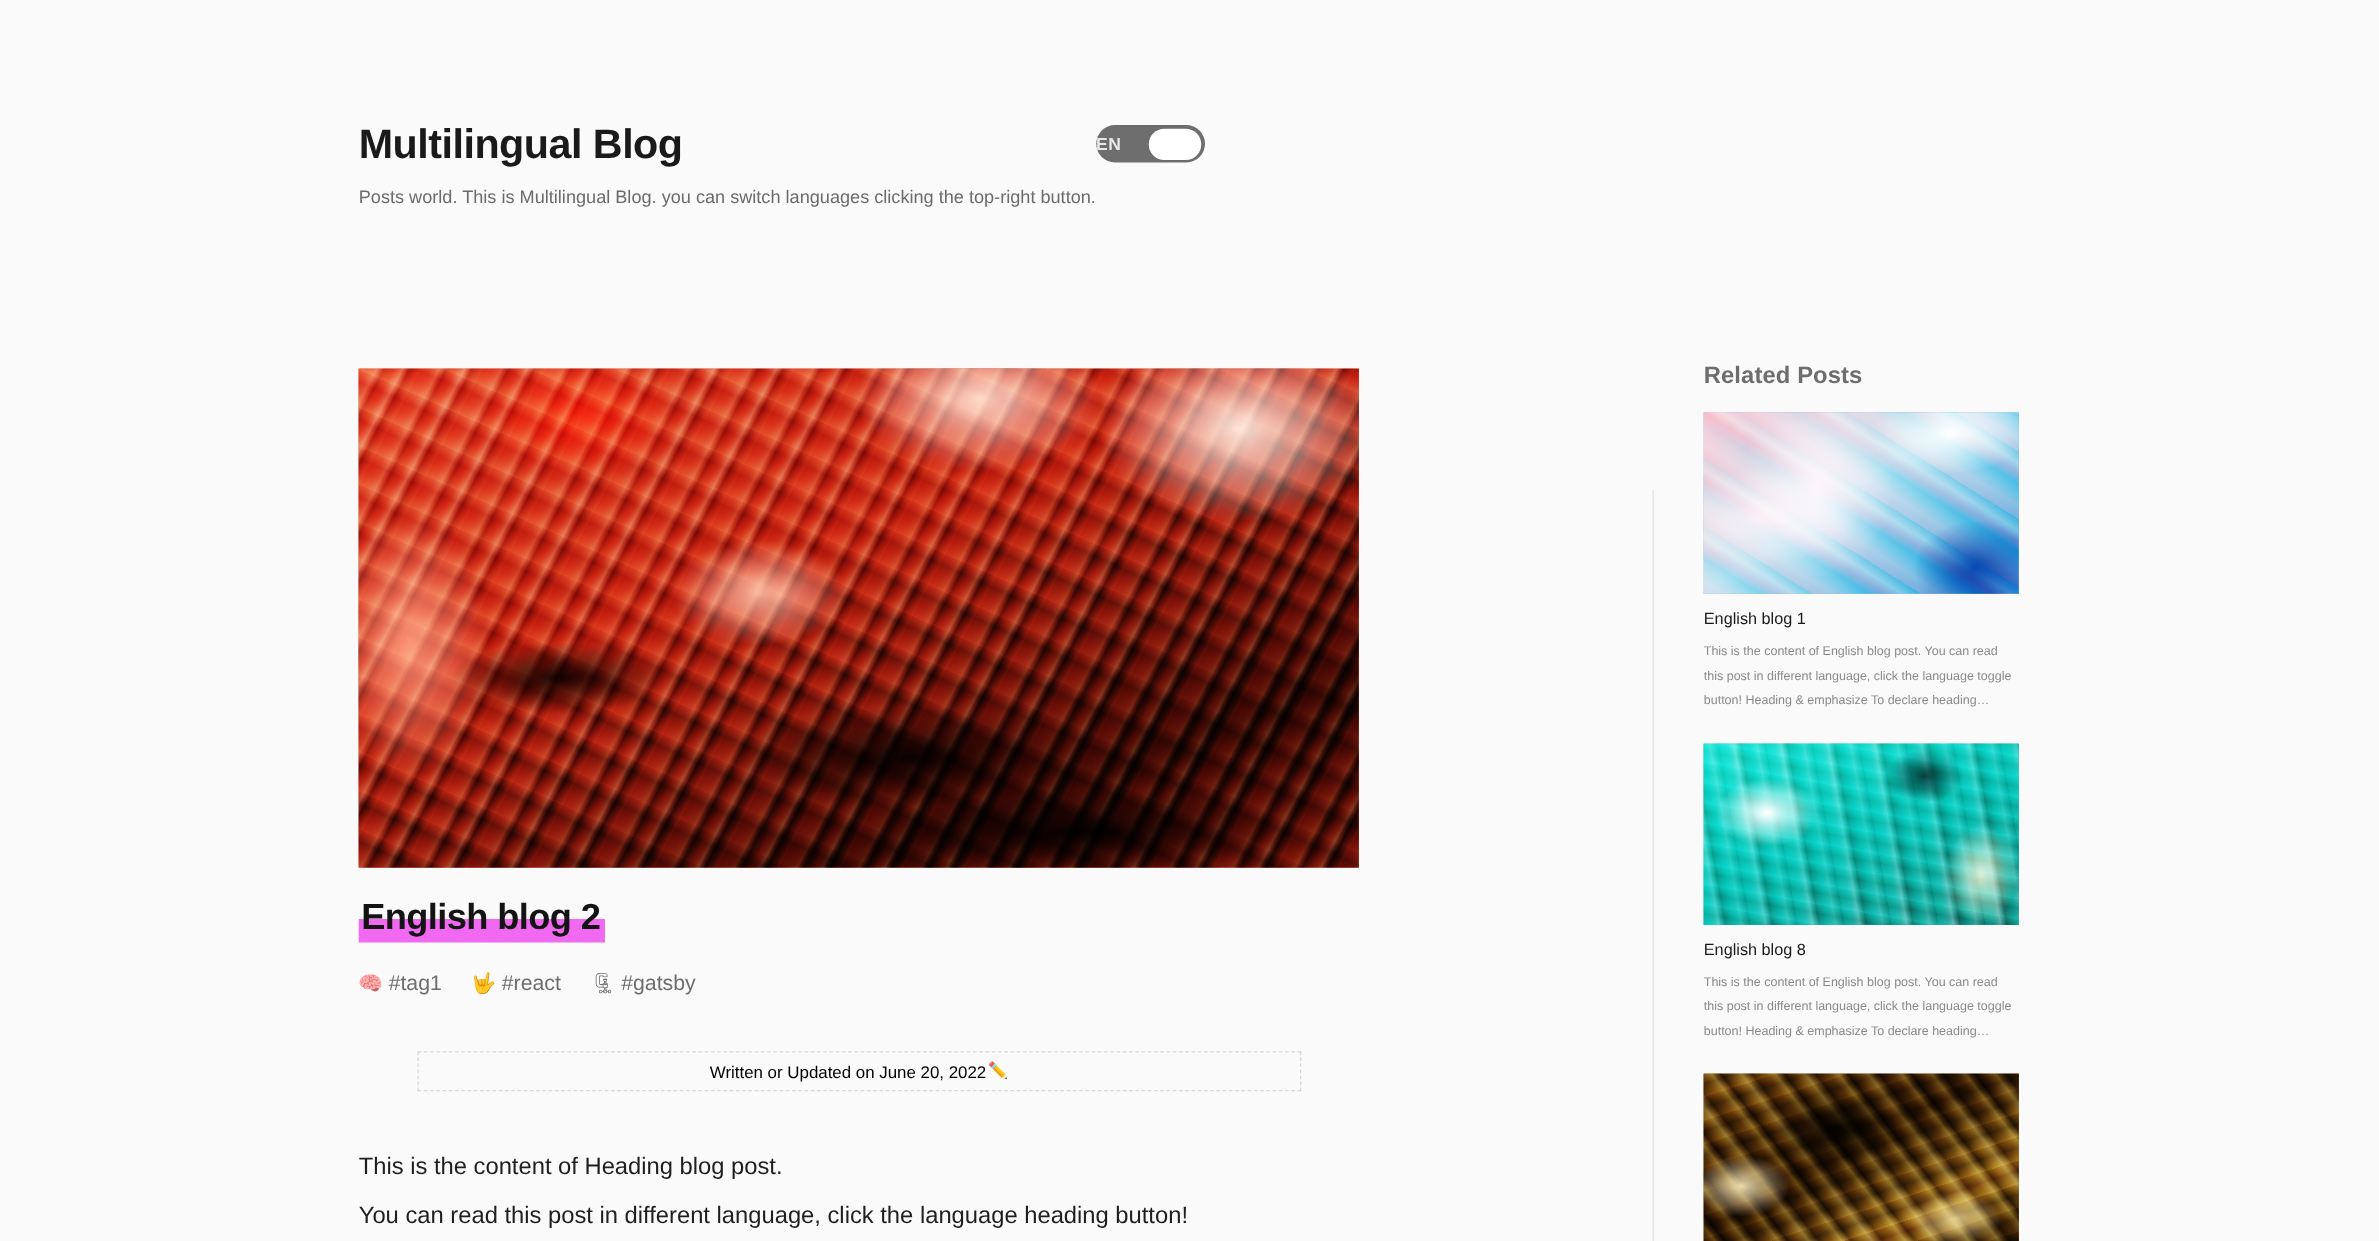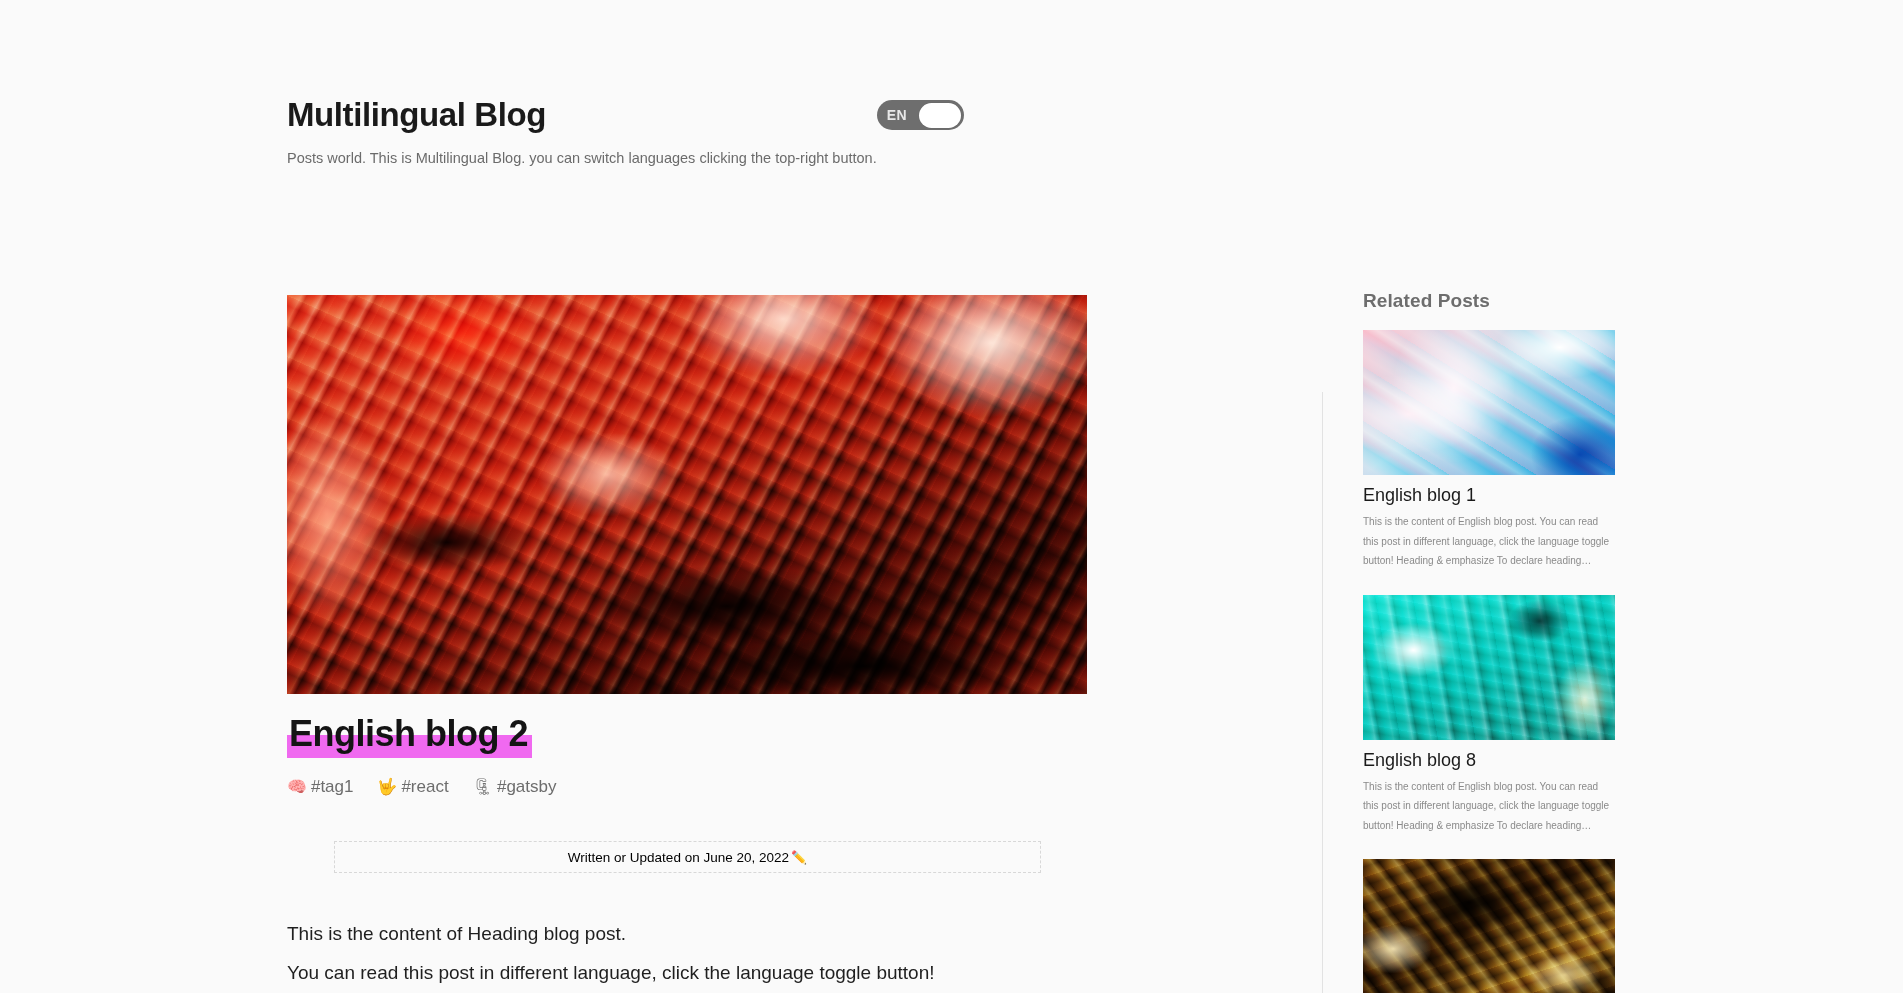--- a/index.html
+++ b/index.html
@@ -60,21 +60,21 @@
     border: none;
     cursor: pointer;
     display: flex;
     align-items: center;
     padding: 0;
     margin-top: 5px;
     flex: none;
   }
   .lang-label {
     position: absolute;
-    left: 10px;
+    left: 0;
     top: 50%;
     transform: translateY(-50%);
     color: #e8e8e8;
     font-size: 14px;
     font-weight: 700;
     letter-spacing: 0.5px;
     line-height: 1;
     user-select: none;
   }
   .lang-knob {
@@ -129,21 +129,21 @@
   }
 
   .post-title-wrap {
     margin-top: 17px;
     display: inline-block;
     position: relative;
   }
   .post-title {
     margin: 0;
     display: inline;
-    font-size: 36px;
+    font-size: 29px;
     line-height: 46px;
     font-weight: 700;
     color: #141414;
     background: linear-gradient(to top, #f069f0 0%, #f069f0 52%, rgba(240,105,240,0) 52%);
     padding: 0 4px 4px 2px;
     letter-spacing: -0.5px;
   }
 
   .tags-row {
     margin-top: 19px;
@@ -273,21 +273,21 @@
         #2a1c0a 0px, #8d6a2c 8px, #e5d3a0 14px, #120c04 20px,
         #a6823a 27px, #f0e2bb 33px, #1c1206 40px),
       repeating-linear-gradient(-18deg,
         rgba(245,230,190,0.28) 0px, rgba(20,12,5,0.40) 10px,
         rgba(160,125,55,0.30) 18px),
       linear-gradient(150deg, #7b5b26 0%, #2d1e0b 45%, #9b7c39 75%, #140d05 100%);
     background-blend-mode: multiply, screen, screen, soft-light, overlay, normal;
   }
   .related-heading {
     margin: 7px 0 0 0;
-    font-size: 18px;
+    font-size: 13px;
     line-height: 26px;
     font-weight: 400;
     color: #1a1a1a;
   }
   .related-excerpt {
     margin: 4px 0 0 0;
     font-size: 10px;
     line-height: 19.5px;
     color: #8a8a8a;
   }
@@ -337,21 +337,21 @@
 
       <div class="date-box">
         <span class="date-text">
           <span>Written or Updated on June 20, 2022</span>
           <span class="pencil-icon">✏️</span>
         </span>
       </div>
 
       <div class="post-body">
         <p>This is the content of Heading blog post.</p>
-        <p>You can read this post in different language, click the language toggle button!</p>
+        <p>You can read this post in different language, click the language heading button!</p>
       </div>
 
     </article>
 
     <div class="v-divider"></div>
 
     <aside class="sidebar">
       <h3 class="sidebar-title">Related Posts</h3>
 
       <a class="related-card" href="#">

